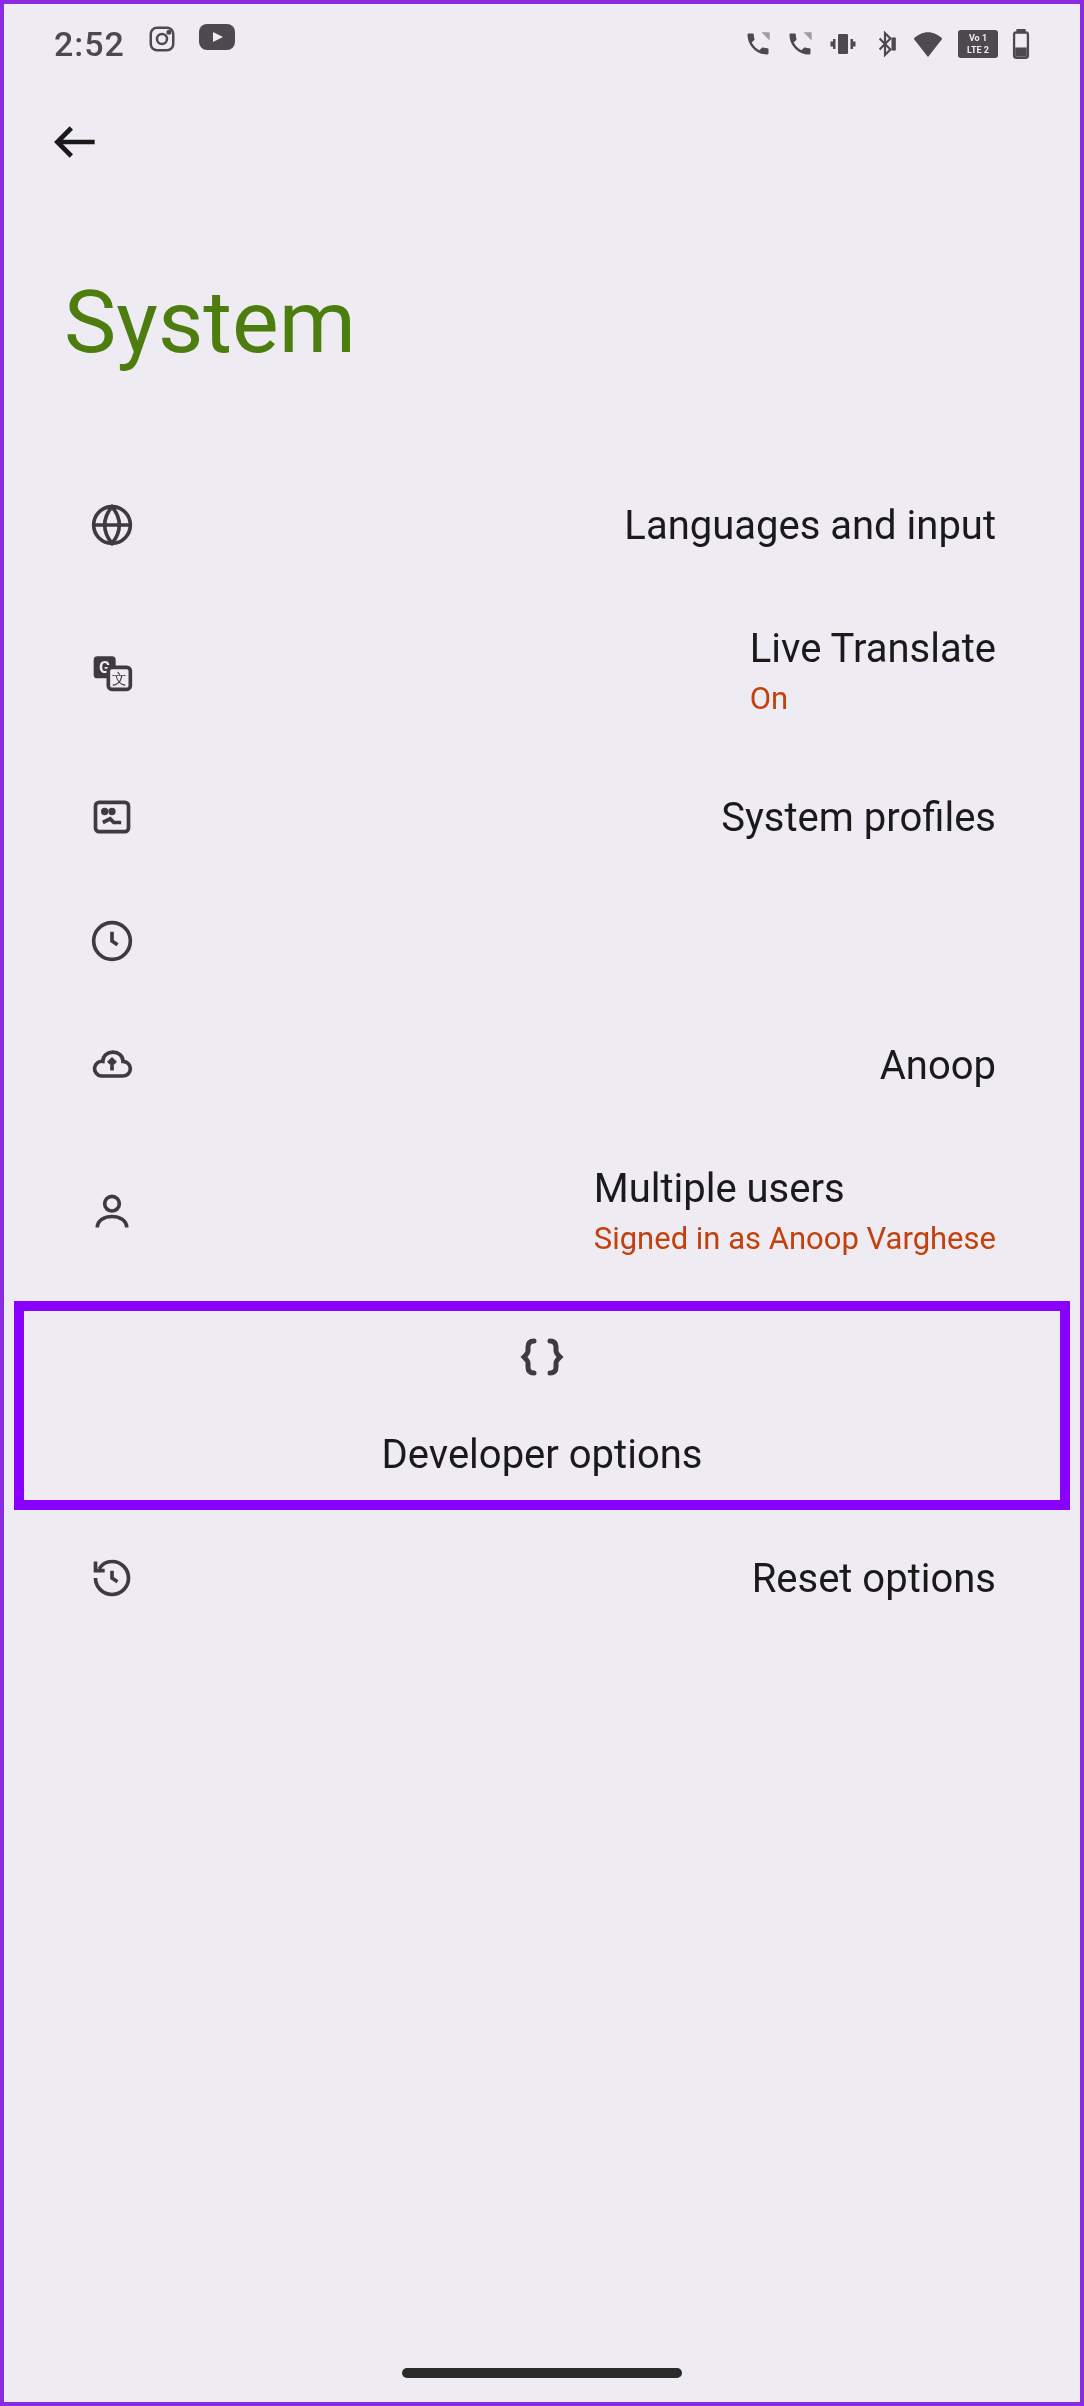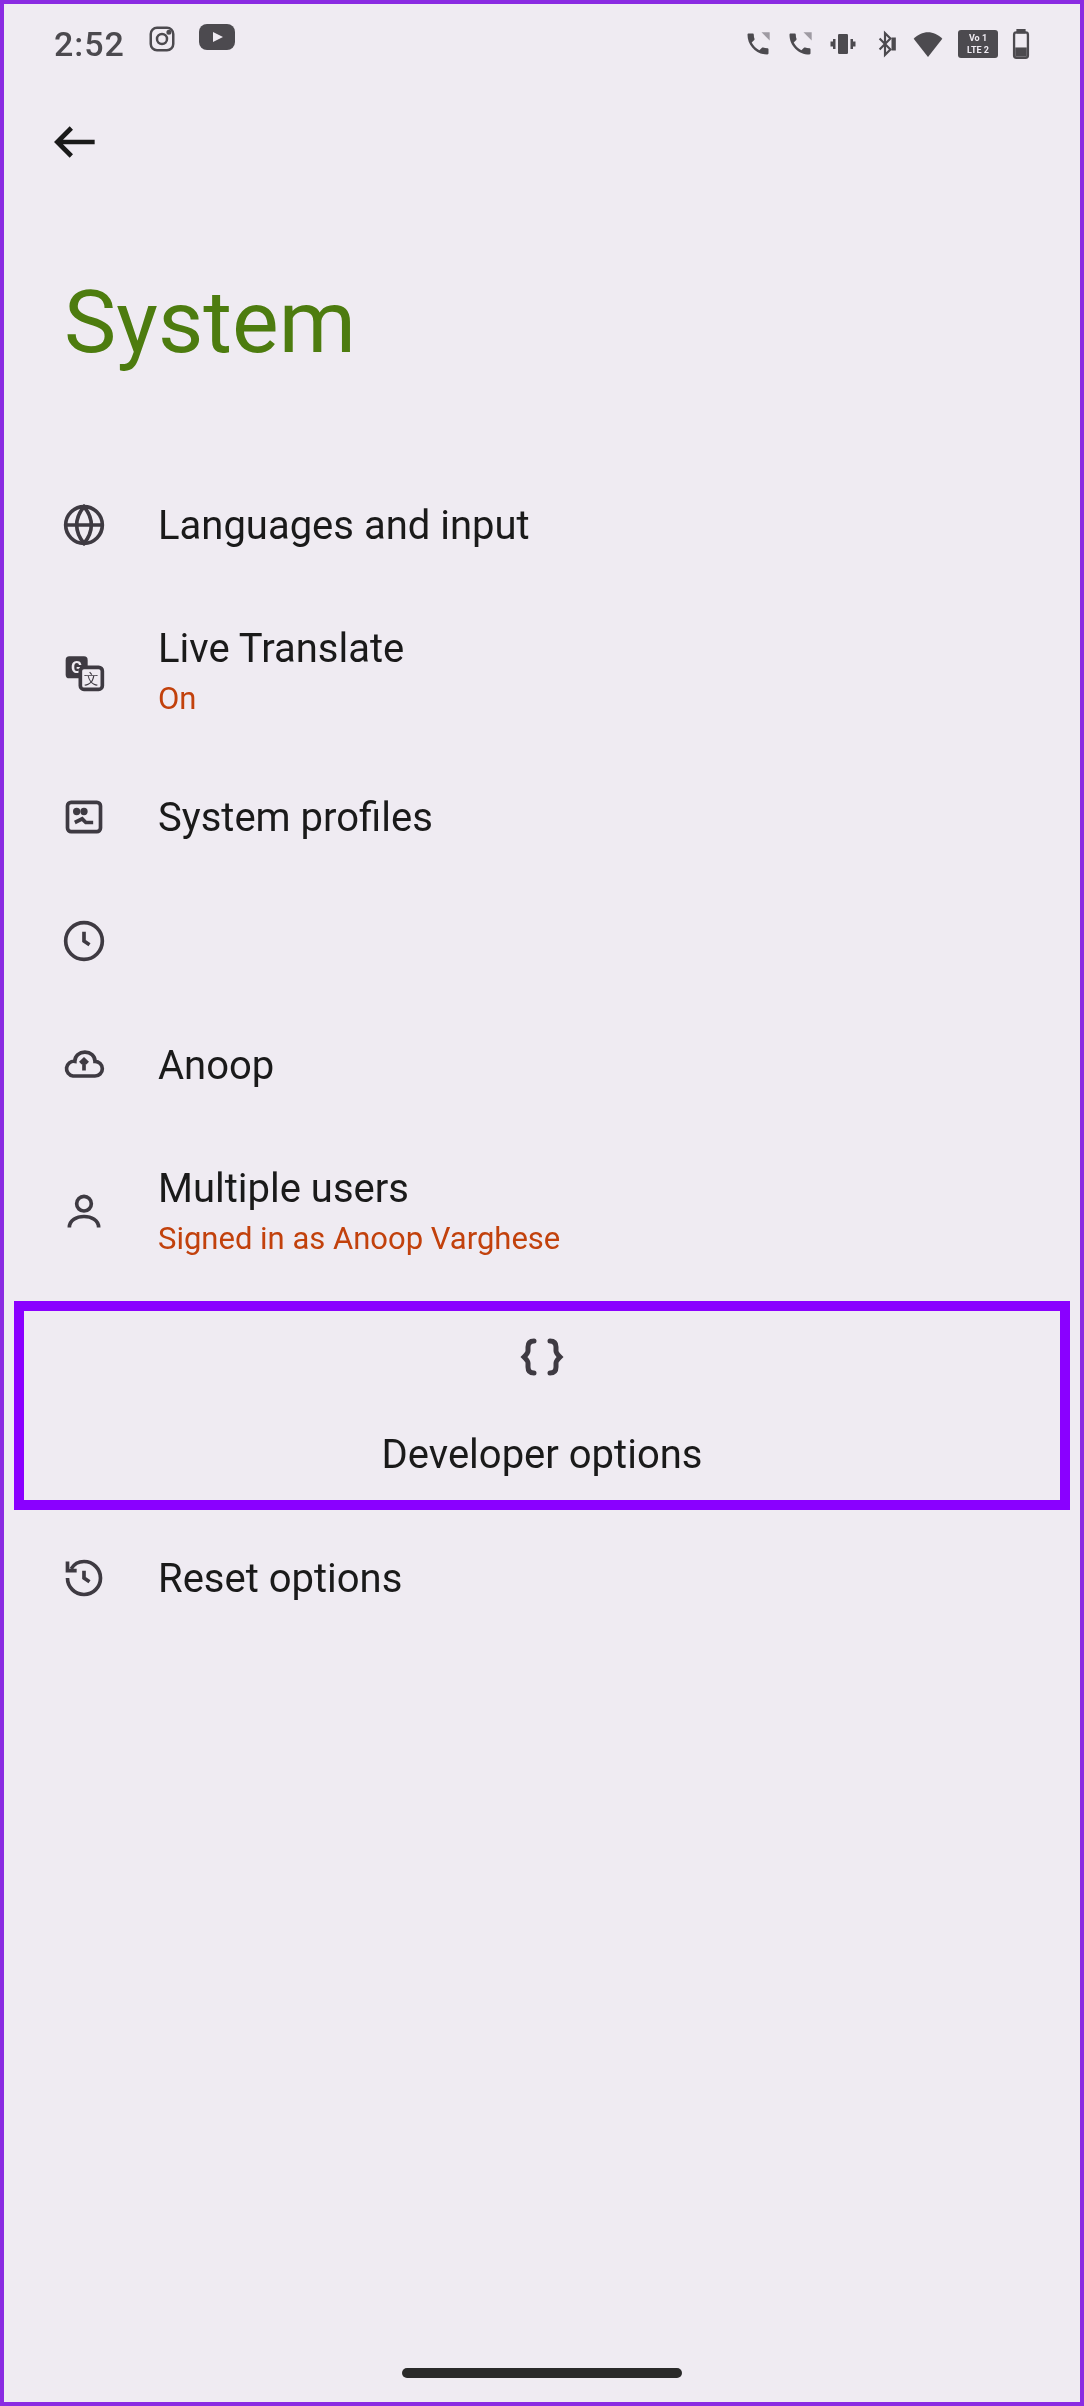--- a/index.html
+++ b/index.html
@@ -53,23 +53,24 @@
     padding: 90px 0 90px 60px;
     color: #4d7c0f;
   }
   .settings-list {
     display: flex;
     flex-direction: column;
   }
   .settings-item {
     display: flex;
     align-items: center;
-    padding: 38px 56px;
+    padding: 38px 84px;
     gap: 50px;
     min-height: 104px;
+    justify-content: space-between;
   }
   .settings-item.highlighted {
     outline: 10px solid #8a00ff;
     outline-offset: -16px;
     margin: 0 4px;
     flex-direction: column;
   }
   .item-icon {
     width: 48px;
     height: 48px;

